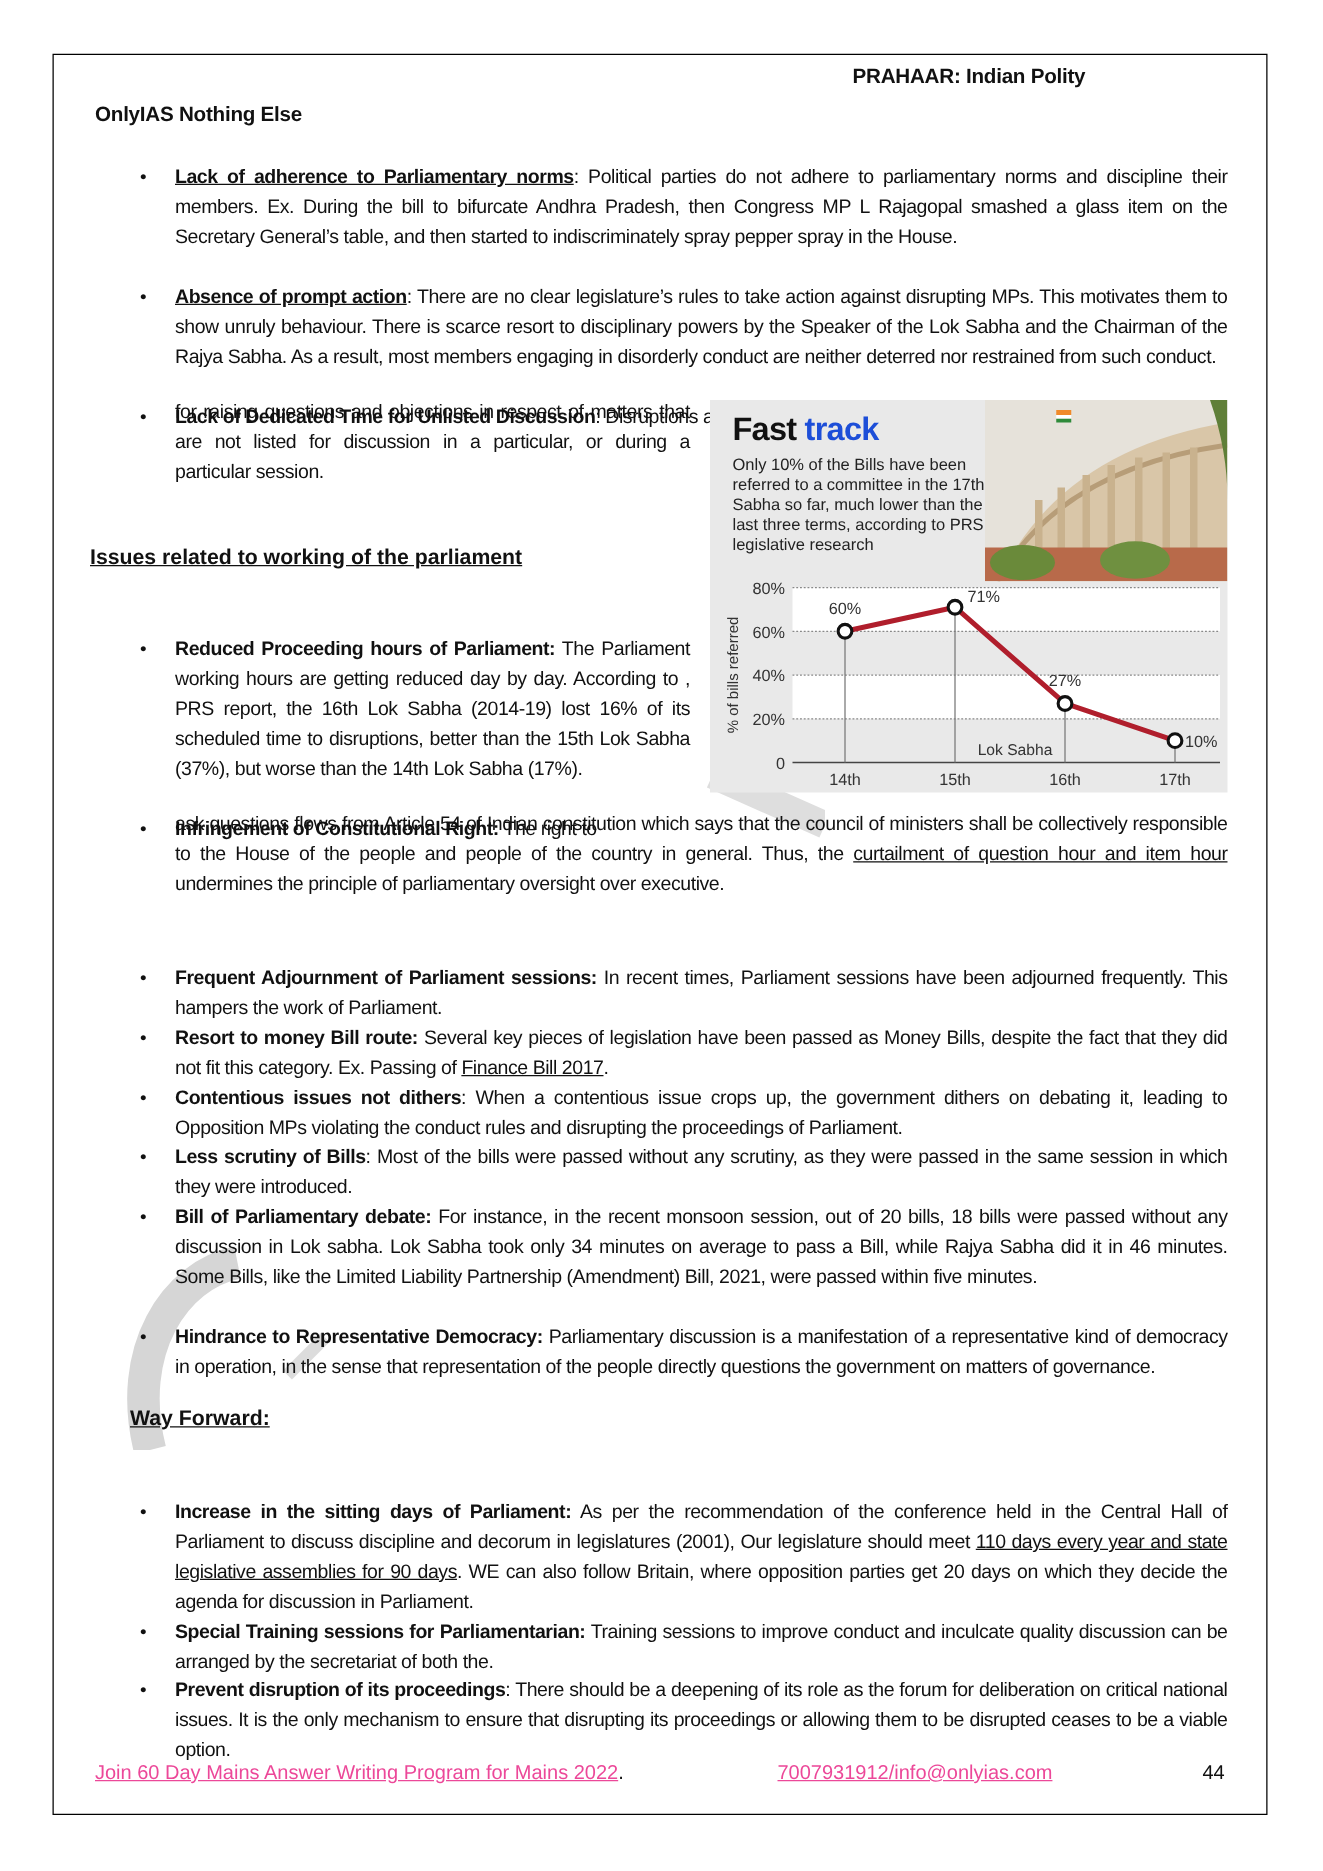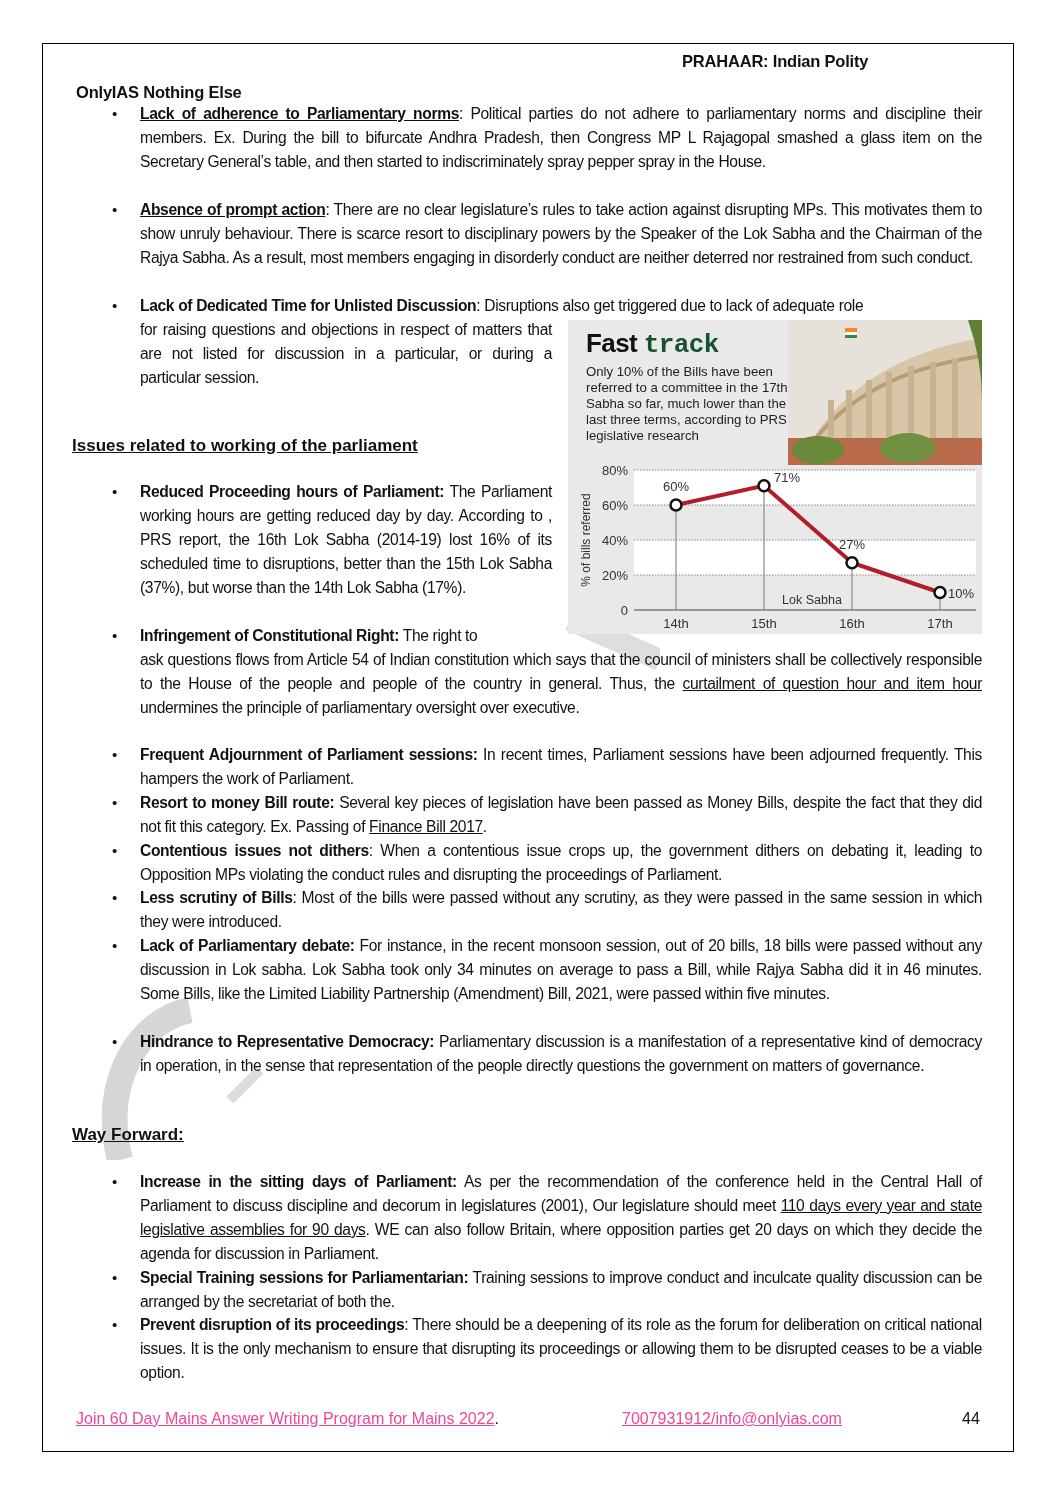--- a/index.html
+++ b/index.html
@@ -5,32 +5,32 @@
   html, body { margin:0; padding:0; background:#ffffff; }
   body { width:1058px; height:1497px; position:relative; overflow:hidden;
          font-family:"Liberation Sans", sans-serif; color:#111; }
   .page-border { position:absolute; left:42px; top:43px; width:972px; height:1409px;
                  border:1.5px solid #000; box-sizing:border-box; }
   .hdr { position:absolute; top:52px; font-size:16.5px; font-weight:bold; letter-spacing:-0.2px; }
   .hdr-left { left:76px;margin-top:31px; }
   .hdr-right { left:682px; }
   .txt { font-family:"Liberation Sans Narrow","Liberation Sans", sans-serif; font-size:15.6px; line-height:24px;
          letter-spacing:-0.35px; text-align:justify; }
-  .bullet { position:absolute; left:140px; width:842px; }
+  .bullet { position:absolute; left:140px; width:842px;margin-top:28px; }
   .bullet::before { content:"•"; position:absolute; left:-28px; top:0; font-size:15px; }
   .b { font-weight:bold; }
   .u { text-decoration:underline; }
   .section-h { position:absolute; left:72px; font-size:17px; font-weight:bold; text-decoration:underline; }
   .narrow { width:412px; }
   .watermark { position:absolute; pointer-events:none; }
   .footer { position:absolute; top:1410px; font-size:16px; }
   .footer a { color:#ec4899; text-decoration:underline; }
   .chart-box { position:absolute; left:568px; top:320px; width:414px; height:314px; background:#e9e9e9; overflow:hidden; }
   .chart-title { position:absolute; left:18px; top:8px; font-size:26px; font-weight:bold; letter-spacing:-0.6px; }
-  .chart-title .t2 { color:#14532d;font-family:Liberation Mono, monospace; }
+  .chart-title .t2 { color:#1d4ed8; }
   .chart-sub { position:absolute; left:18px; top:44px; width:230px; font-size:13.2px; line-height:16px; color:#222; }
 </style>
 </head>
 <body>
 
 <div class="page-border"></div>
 
 <svg class="watermark" style="left:100px;top:600px;" width="560" height="560">
   <path d="M20 560 C 0 480, 40 420, 90 410" stroke="#d6d6d6" stroke-width="26" fill="none"></path>
   <path d="M470 20 L 560 60" stroke="#dedede" stroke-width="22" fill="none"></path>
@@ -68,27 +68,27 @@
 <div class="bullet txt" style="top:791px;">
   <span class="b">Resort to money Bill route:</span><span> Several key pieces of legislation have been passed as Money Bills, despite the fact that they did not fit this category. Ex. Passing of </span><span class="u">Finance Bill 2017</span><span>.</span>
 </div>
 <div class="bullet txt" style="top:839px;">
   <span class="b">Contentious issues not dithers</span><span>: When a contentious issue crops up, the government dithers on debating it, leading to Opposition MPs violating the conduct rules and disrupting the proceedings of Parliament.</span>
 </div>
 <div class="bullet txt" style="top:886px;">
   <span class="b">Less scrutiny of Bills</span><span>: Most of the bills were passed without any scrutiny, as they were passed in the same session in which they were introduced.</span>
 </div>
 <div class="bullet txt" style="top:934px;">
-  <span class="b">Lack of Parliamentary debate:</span><span> For instance, in the recent monsoon session, out of 20 bills, 18 bills were passed without any discussion in Lok sabha. Lok Sabha took only 34 minutes on average to pass a Bill, while Rajya Sabha did it in 46 minutes. Some Bills, like the Limited Liability Partnership (Amendment) Bill, 2021, were passed within five minutes.</span>
+  <span class="b">Bill of Parliamentary debate:</span><span> For instance, in the recent monsoon session, out of 20 bills, 18 bills were passed without any discussion in Lok sabha. Lok Sabha took only 34 minutes on average to pass a Bill, while Rajya Sabha did it in 46 minutes. Some Bills, like the Limited Liability Partnership (Amendment) Bill, 2021, were passed within five minutes.</span>
 </div>
 <div class="bullet txt" style="top:1030px;">
   <span class="b">Hindrance to Representative Democracy:</span><span> Parliamentary discussion is a manifestation of a representative kind of democracy in operation, in the sense that representation of the people directly questions the government on matters of governance.</span>
 </div>
 
-<div class="section-h" style="top:1125px;">Way Forward:</div>
+<div class="section-h" style="top:1125px;margin-left:32px;">Way Forward:</div>
 
 <div class="bullet txt" style="top:1170px;">
   <span class="b">Increase in the sitting days of Parliament:</span><span> As per the recommendation of the conference held in the Central Hall of Parliament to discuss discipline and decorum in legislatures (2001), Our legislature should meet </span><span class="u">110 days every year and state legislative assemblies for 90 days</span><span>. WE can also follow Britain, where opposition parties get 20 days on which they decide the agenda for discussion in Parliament.</span>
 </div>
 <div class="bullet txt" style="top:1266px;">
   <span class="b">Special Training sessions for Parliamentarian:</span><span>  Training sessions to improve conduct and inculcate quality discussion can be arranged by the secretariat of both the.</span>
 </div>
 <div class="bullet txt" style="top:1313px;">
   <span class="b">Prevent disruption of its proceedings</span><span>: There should be a deepening of its role as the forum for deliberation on critical national issues. It is the only mechanism to ensure that disrupting its proceedings or allowing them to be disrupted ceases to be a viable option.</span>
 </div>

